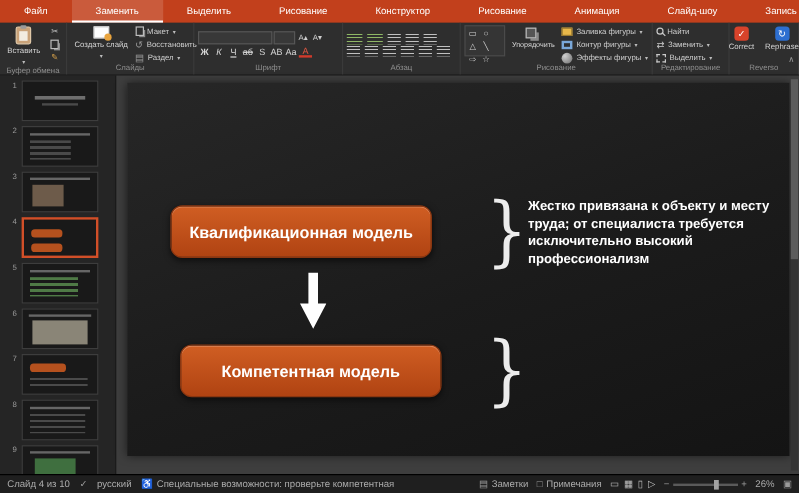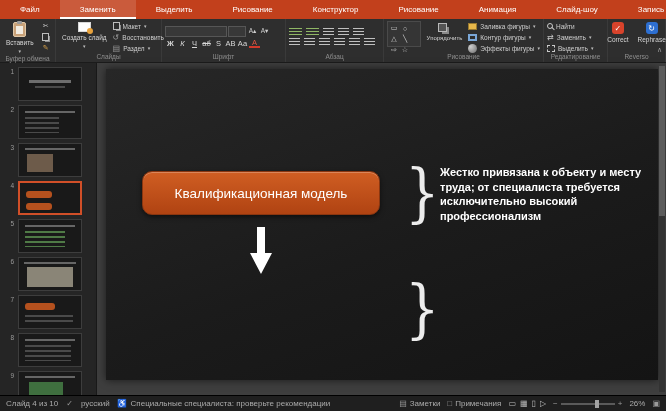--- a/index.html
+++ b/index.html
@@ -86,21 +86,21 @@
   .titem:nth-child(7) .thumb::after { left:6px; right:8px; top:19px; height:9px; background:repeating-linear-gradient(to bottom,#4a4a4a 0 2px,transparent 2px 5px); }
   .titem:nth-child(8) .thumb::before { left:6px; right:6px; top:5px; height:2px; background:#666; }
   .titem:nth-child(8) .thumb::after { left:6px; right:10px; top:11px; height:16px; background:repeating-linear-gradient(to bottom,#4a4a4a 0 2px,transparent 2px 5px); }
   .titem:nth-child(9) .thumb::before { left:6px; right:6px; top:4px; height:2px; background:#666; }
   .titem:nth-child(9) .thumb::after { left:10px; width:34px; top:10px; height:18px; background:#3f6f3f; }
 
   
   .canvas { position:absolute; left:97px; top:63px; right:0; bottom:16px; background:#3e3e3e; }
   .slide { position:absolute; left:9px; top:6px; width:552px; height:311px; background:linear-gradient(160deg,#272727 0%,#1b1b1b 55%,#141414 100%); box-shadow:0 0 8px rgba(0,0,0,.6); }
   .slide-title { position:absolute; top:22px; left:40px; right:40px; text-align:center; font-size:17px; line-height:1.4; color:#d6d6d6; letter-spacing:.3px; }
-  .obox { position:absolute; width:238px; height:44px; border-radius:10px; background:linear-gradient(180deg,#d05e23,#b04312); border:1px solid #8a3610; display:flex; align-items:center; justify-content:center; color:#fff; font-weight:normal; font-size:13.5px; box-shadow:0 2px 5px rgba(0,0,0,.55), inset 0 1px 0 rgba(255,255,255,.25); text-align:center; }
+  .obox { position:absolute; width:218px; height:44px; border-radius:10px; background:linear-gradient(180deg,#d05e23,#b04312); border:1px solid #8a3610; display:flex; align-items:center; justify-content:center; color:#fff; font-weight:bold; font-size:13.5px; box-shadow:0 2px 5px rgba(0,0,0,.55), inset 0 1px 0 rgba(255,255,255,.25); text-align:center; }
   .obox1 { left:36px; top:102px; }
   .obox2 { left:44px; top:218px; }
   .brace { position:absolute; font-family:"DejaVu Serif", serif; font-size:64px; line-height:64px; color:#ececec; transform:scaleX(.85); }
   .brace1 { left:296px; top:92px; }
   .brace2 { left:296px; top:208px; }
   .desc { position:absolute; left:334px; width:214px; color:#fff; font-weight:bold; font-size:11px; line-height:1.33; }
   .desc1 { top:96px; }
   .desc2 { top:204px; }
   .down-arrow { position:absolute; left:144px; top:158px; }
   .vscroll { position:absolute; right:1px; top:3px; bottom:3px; width:6px; background:#333; }
@@ -343,34 +343,35 @@
   <div class="slide">
 
     <div class="obox obox1">Квалификационная модель</div>
     <div class="brace brace1">}</div>
     <div class="desc desc1">Жестко привязана к объекту и месту труда; от специалиста требуется исключительно высокий профессионализм</div>
 
     <svg class="down-arrow" width="22" height="48" viewBox="0 0 22 48">
       <path d="M7 0 L15 0 L15 26 L22 26 L11 47 L0 26 L7 26 Z" fill="#ffffff"></path>
     </svg>
 
+    <div class="obox obox2">Компетентная модель</div>
     <div class="brace brace2">}</div>
   </div>
   <div class="vscroll">
     <div class="vthumb"></div>
   </div>
 </div>
 
 <div class="statusbar">
   <span>Слайд 4 из 10</span>
   <span class="sb-ico">✓</span>
   <span>русский</span>
   <span class="sb-group">
     <span class="sb-ico">♿</span>
-    <span>Специальные специалиста: проверьте рекомендации</span>
+    <span>Специальные возможности: проверьте компетентная</span>
   </span>
   <div class="sb-right">
     <span class="sb-group">
       <span class="sb-ico">▤</span>
       <span>Заметки</span>
     </span>
     <span class="sb-group">
       <span class="sb-ico">□</span>
       <span>Примечания</span>
     </span>

